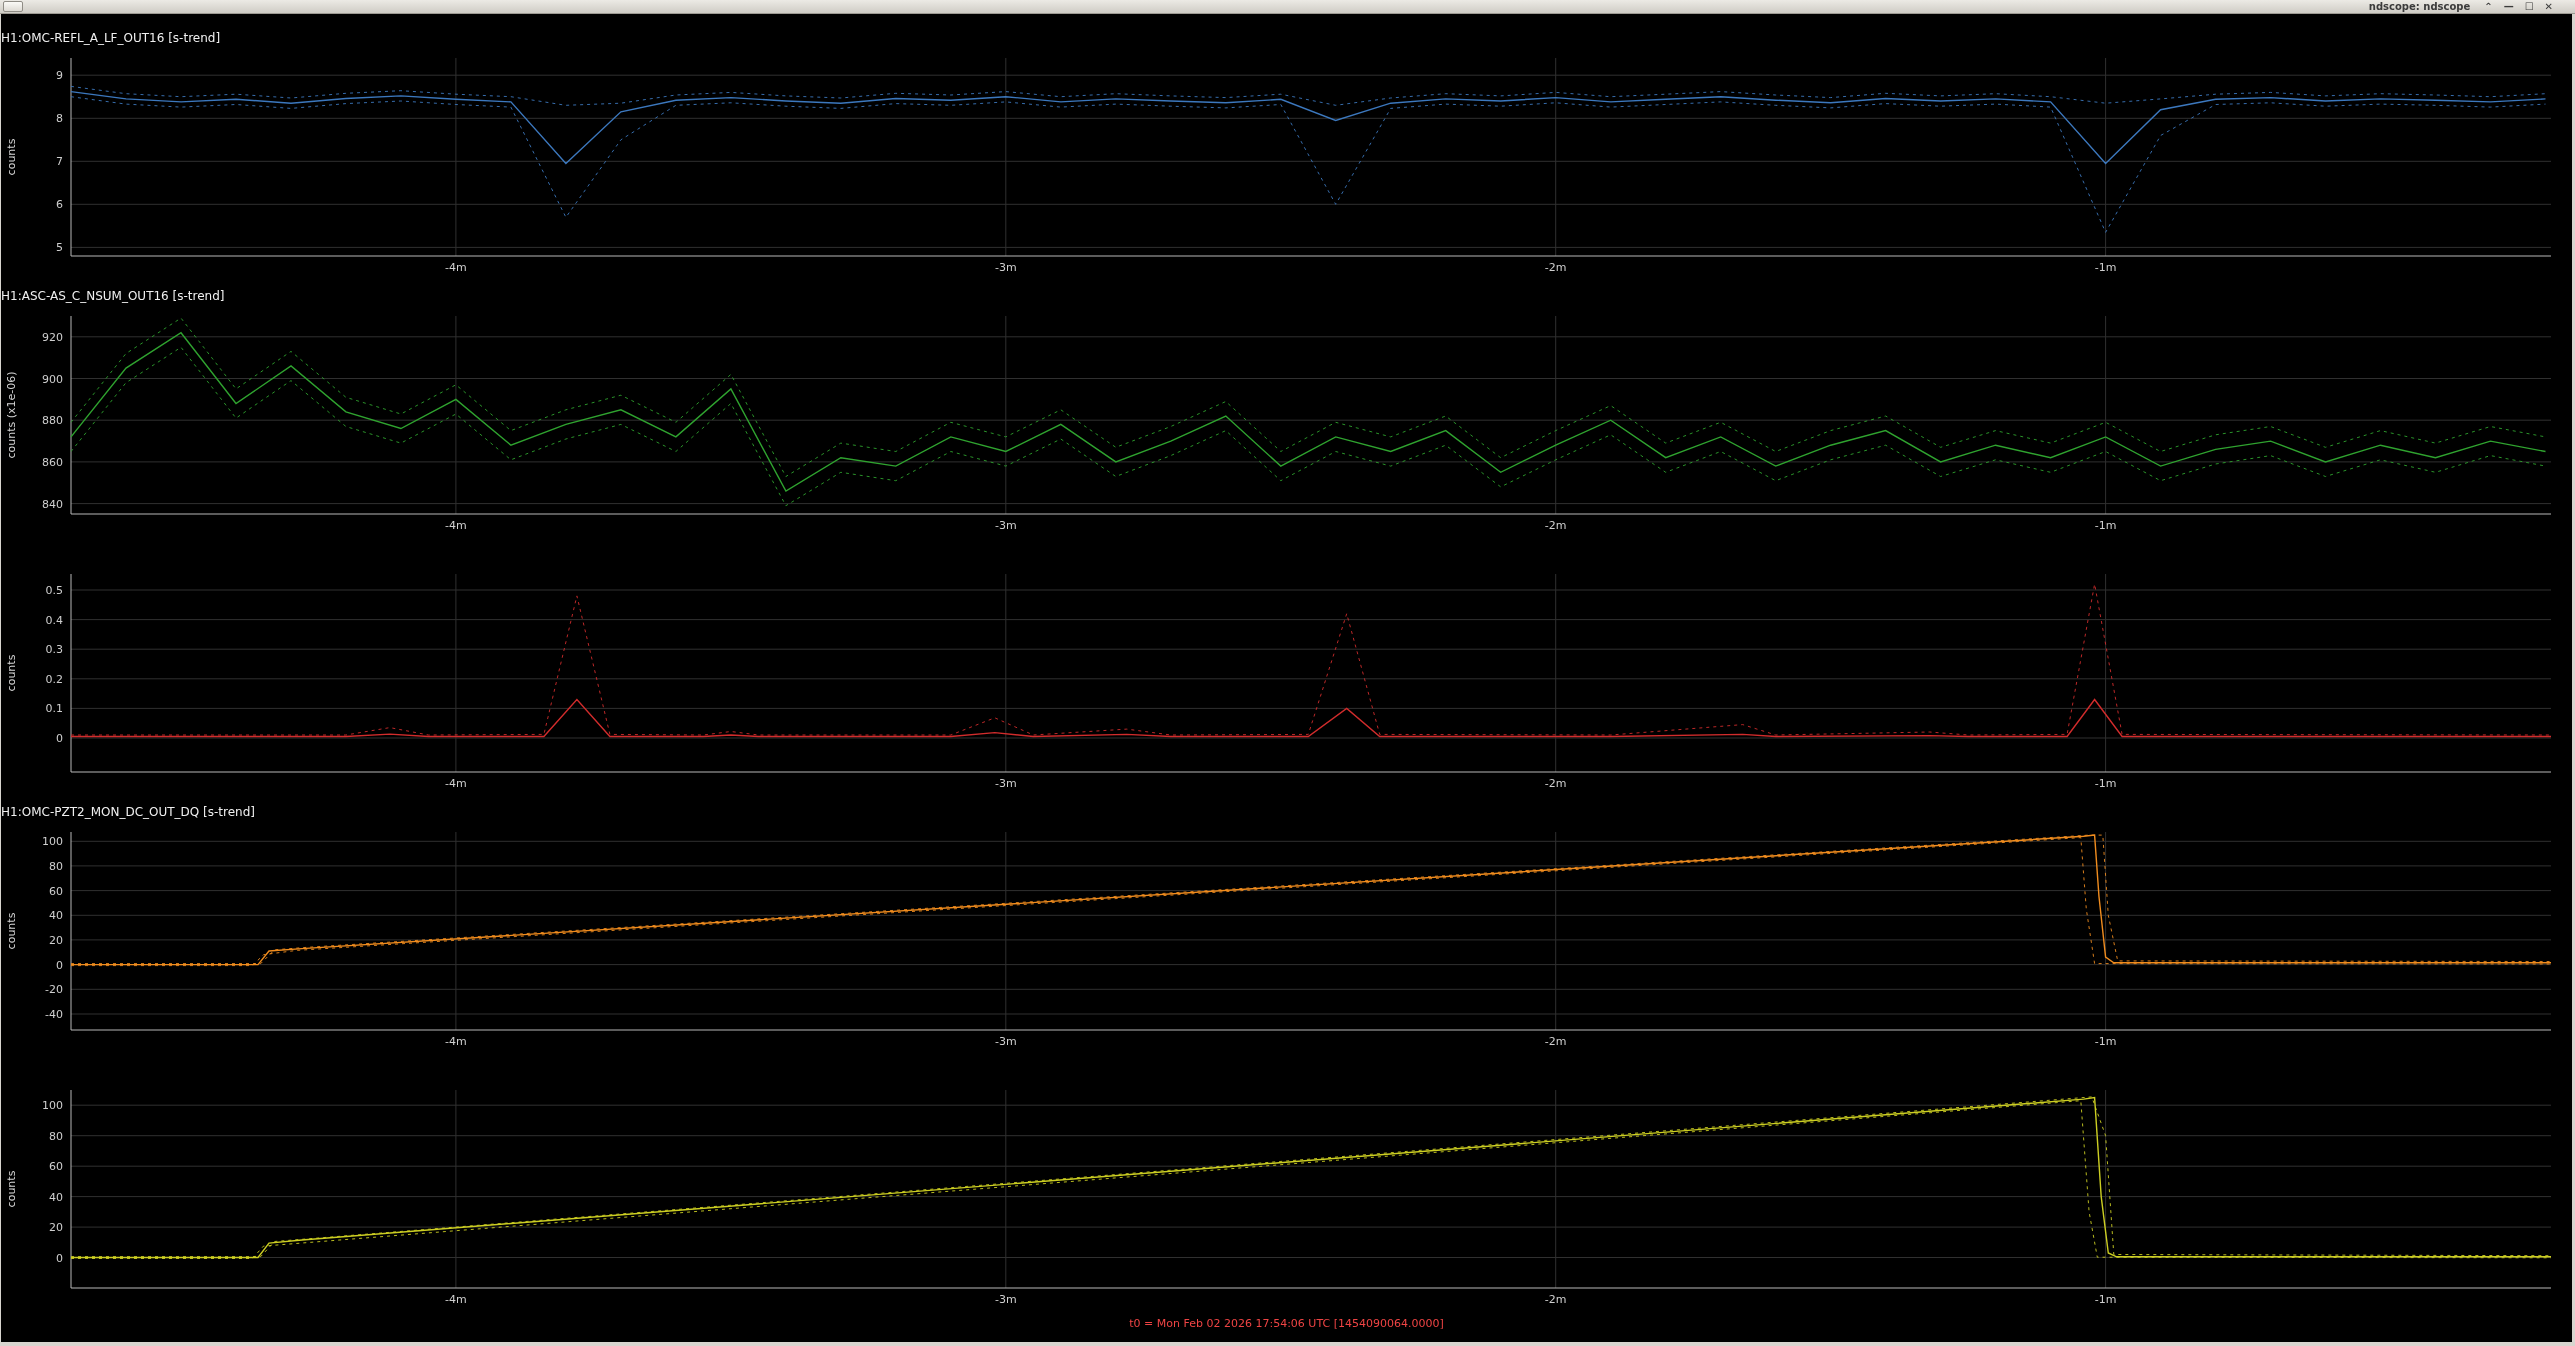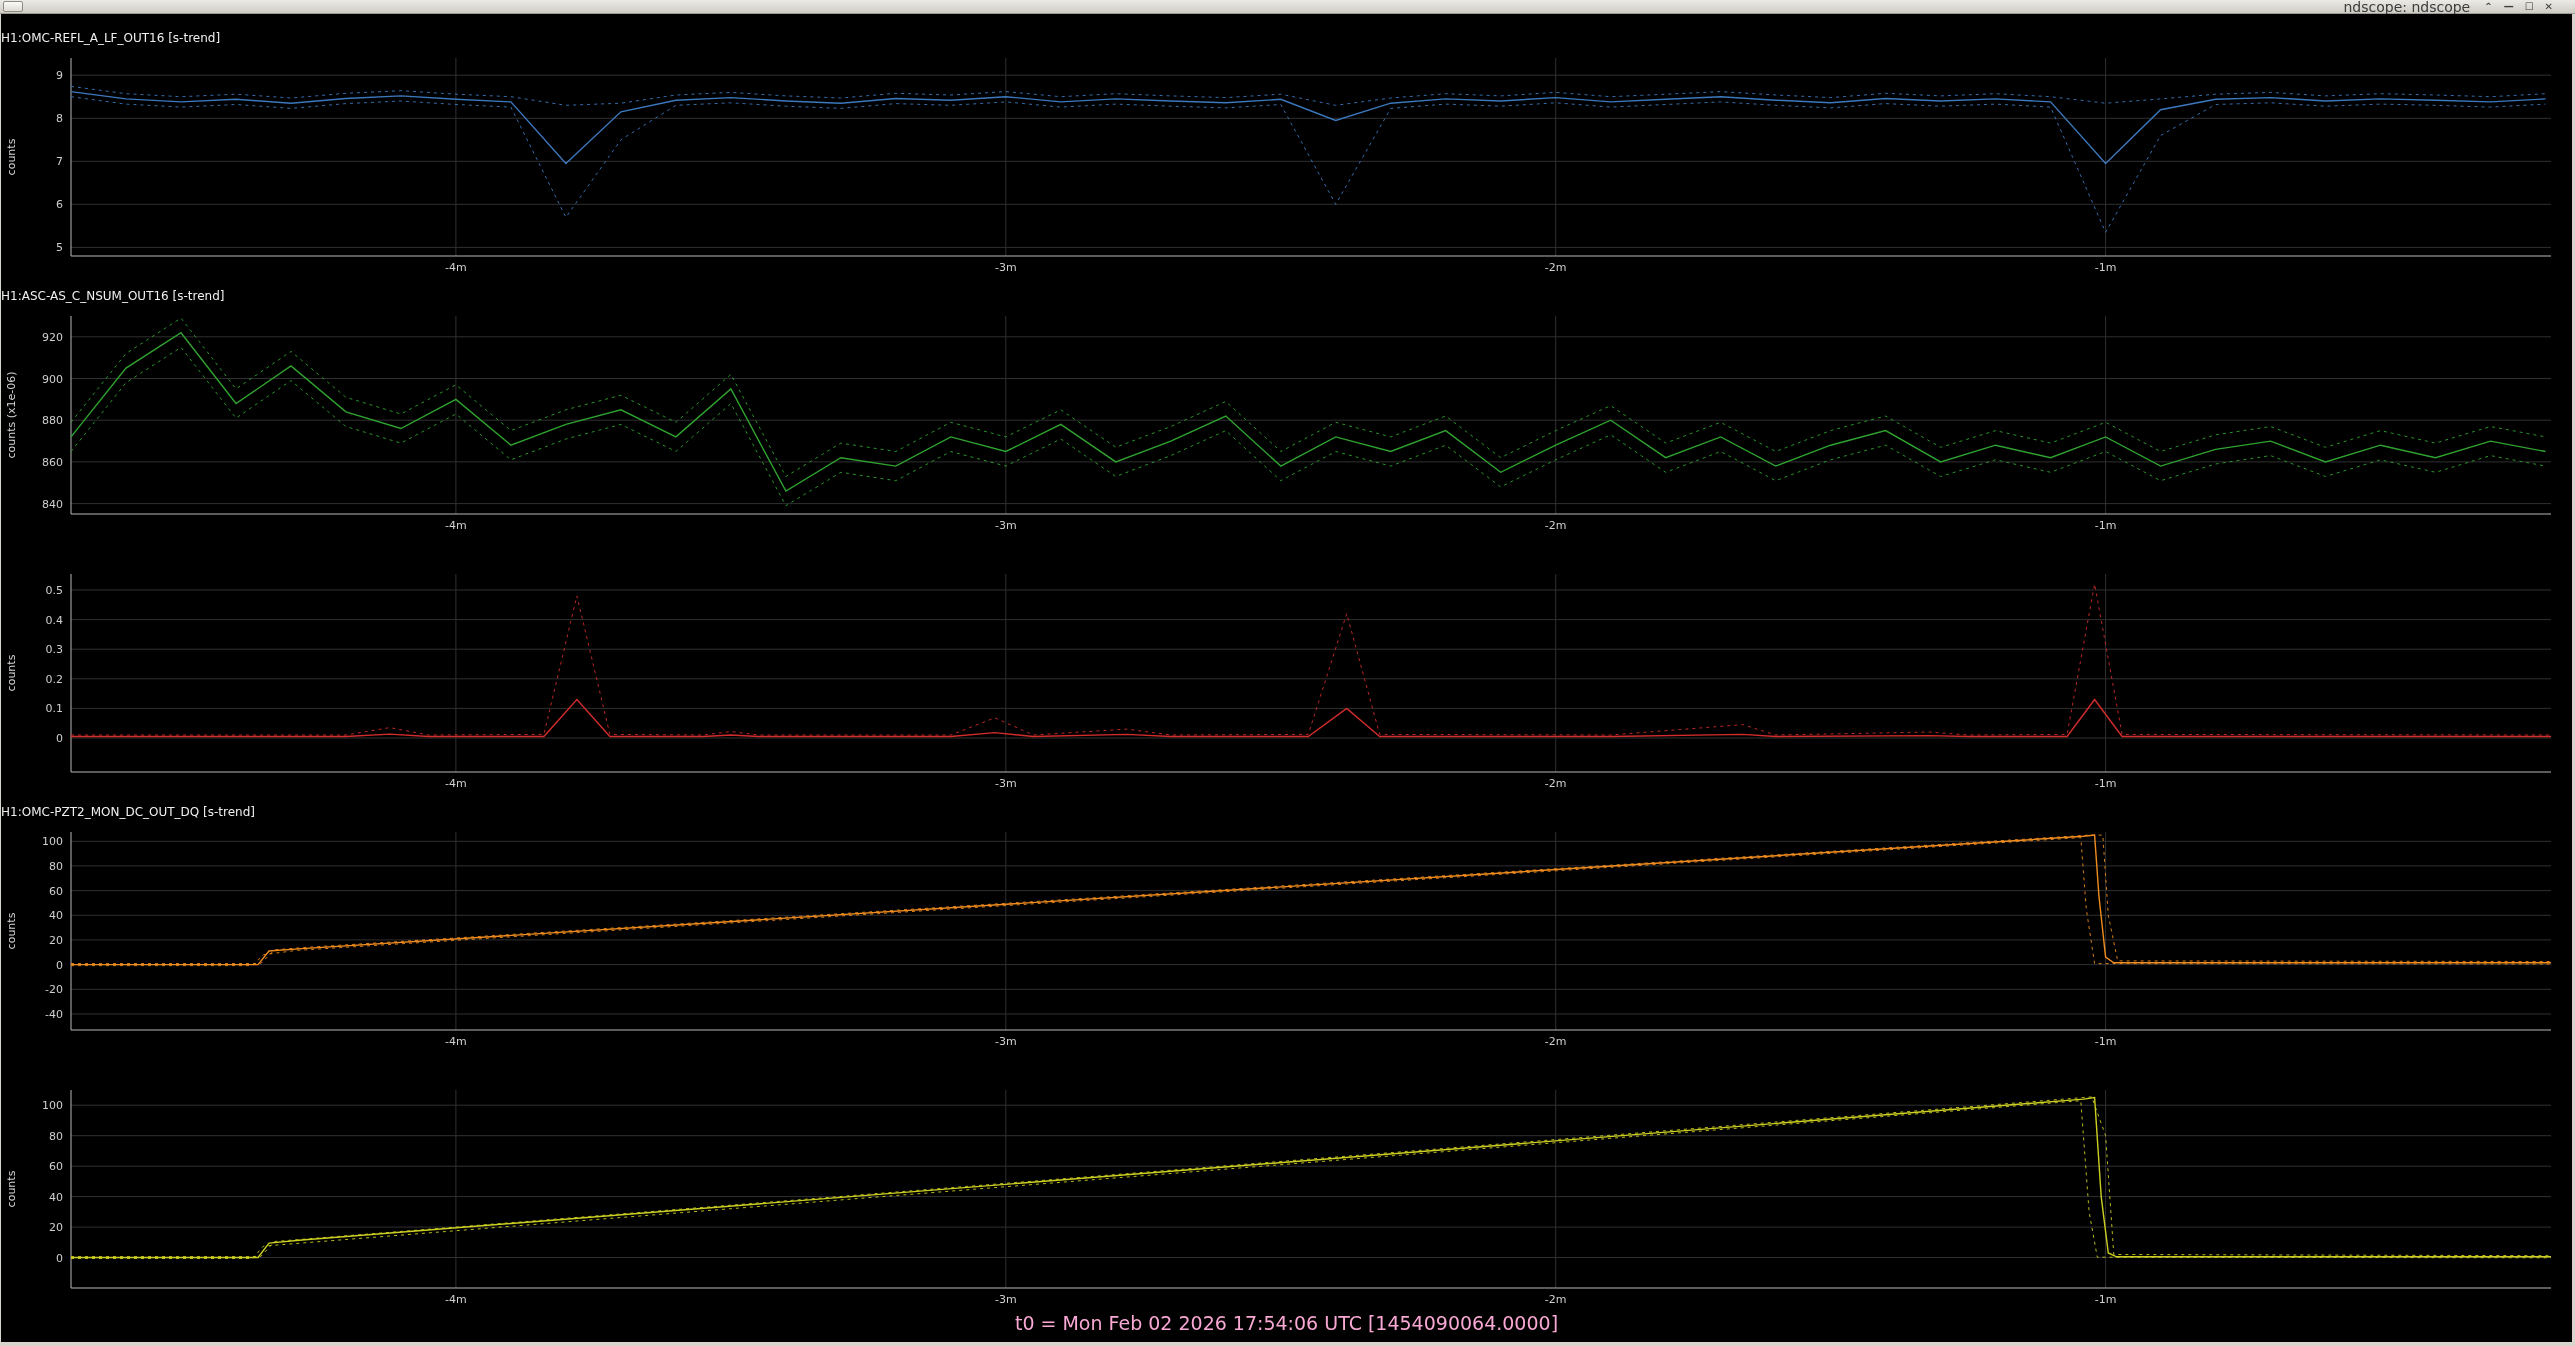--- a/index.html
+++ b/index.html
@@ -2,35 +2,35 @@
 <html><head>
 <meta charset="utf-8">
 <style>
   html,body{margin:0;padding:0;background:#000;}
   body{width:2575px;height:1346px;font-family:"DejaVu Sans","Liberation Sans",sans-serif;overflow:hidden;position:relative;}
   .titlebar{position:absolute;top:0;left:0;width:2575px;height:14px;
     background:linear-gradient(#eceae5,#cfccc5);border-bottom:1px solid #9d9a93;
     display:flex;align-items:center;box-sizing:border-box;}
   .win-menu-btn{position:absolute;left:3px;top:1px;width:18px;height:9px;
     background:linear-gradient(#fbfaf7,#dedbd4);border:1px solid #8f8c85;border-radius:2px;}
-  .title-text{margin-left:auto;font-size:14px;font-weight:normal;color:#3b3b3b;line-height:14px;}
+  .title-text{margin-left:auto;font-size:10px;font-weight:bold;color:#3b3b3b;line-height:14px;}
   .win-controls{display:flex;gap:11px;margin-left:14px;margin-right:22px;}
   .win-controls span{font-size:10px;font-weight:bold;color:#3b3b3b;line-height:13px;cursor:default;}
   .app{position:absolute;top:14px;left:0;width:2575px;height:1332px;background:#000;
     border-left:1px solid #d8d5cf;border-right:3px solid #d8d5cf;border-bottom:4px solid #d8d5cf;
     box-sizing:border-box;overflow:hidden;}
   .plot-row{position:relative;width:2575px;height:258px;}
   .plot-title{position:absolute;top:17px;left:0;width:2571px;text-align:left;
     color:#f0f0f0;font-size:12px;pointer-events:none;}
   svg.plot-canvas{position:absolute;top:0;left:0;display:block;}
   svg .tick{fill:#cfcfcf;font-size:11px;font-family:"DejaVu Sans","Liberation Sans",sans-serif;}
   svg .ylabel{fill:#d6d6d6;font-size:11px;text-anchor:middle;
     font-family:"DejaVu Sans","Liberation Sans",sans-serif;}
   .statusbar{position:relative;width:2571px;height:38px;display:flex;align-items:center;justify-content:center;}
-  .t0-text{color:#f9a8d4;font-size:19px;text-align:right;}
+  .t0-text{color:#ef4444;font-size:11px;text-align:right;}
 </style>
 </head>
 <body>
 
 <div class="titlebar">
   <div class="win-menu-btn"></div>
   <div class="title-text">ndscope: ndscope</div>
   <div class="win-controls">
     <span>⌃</span>
     <span>—</span>

